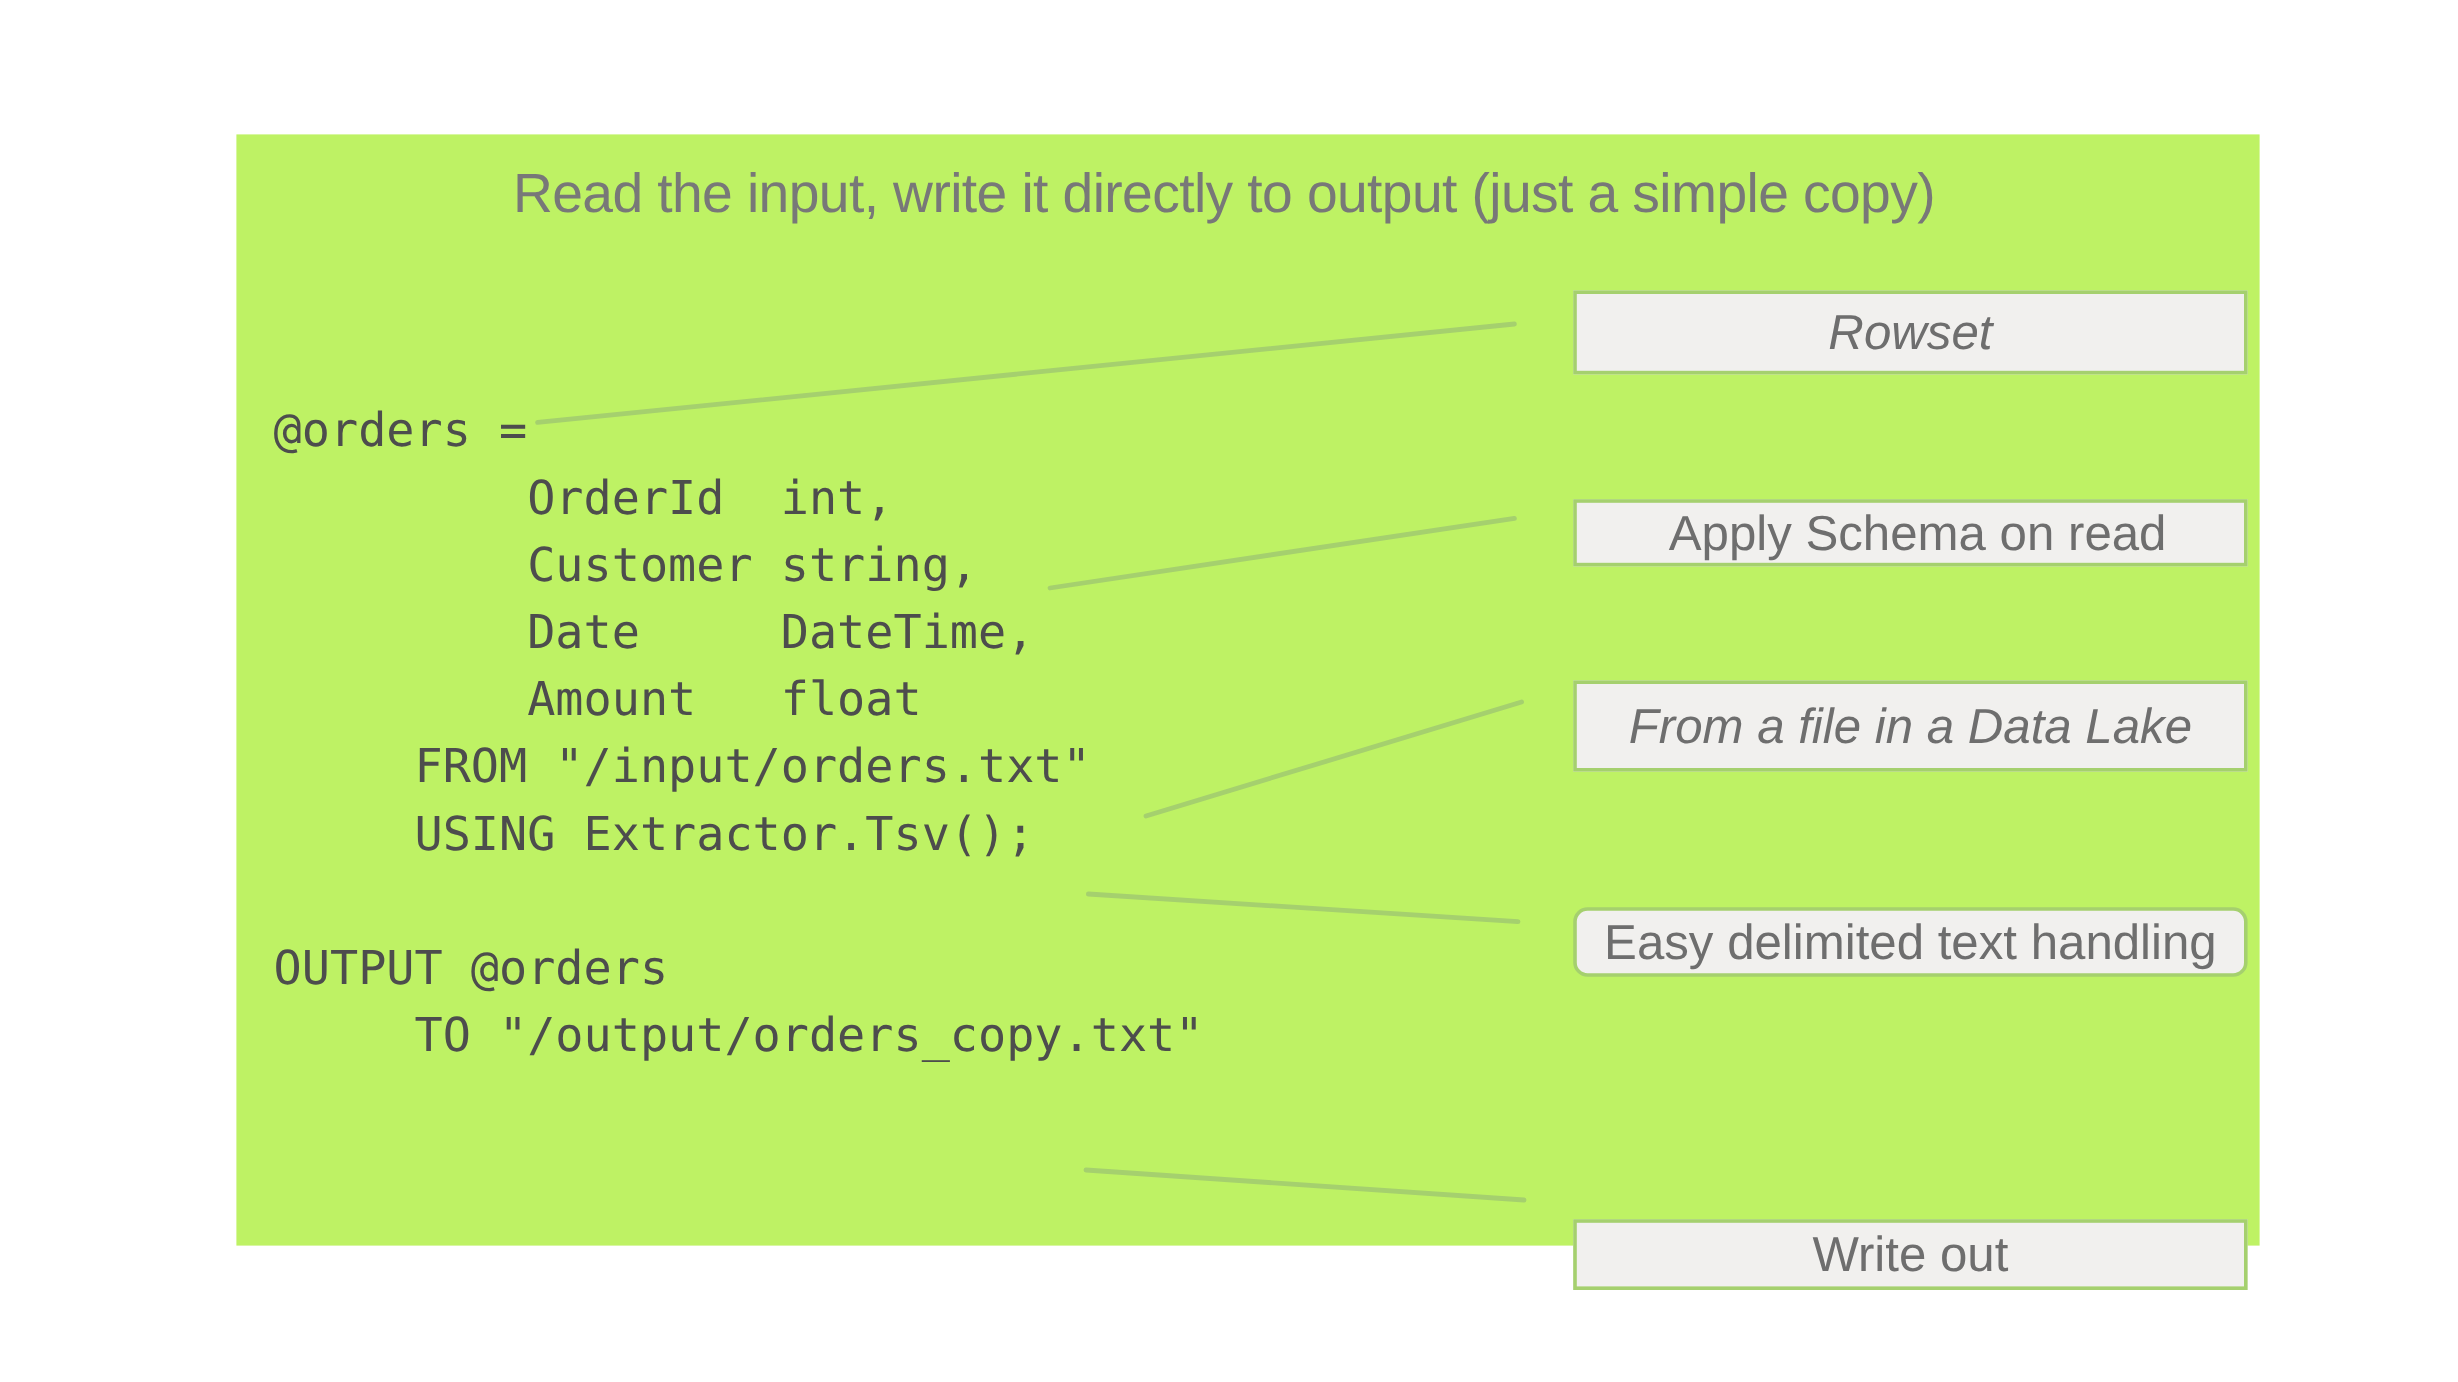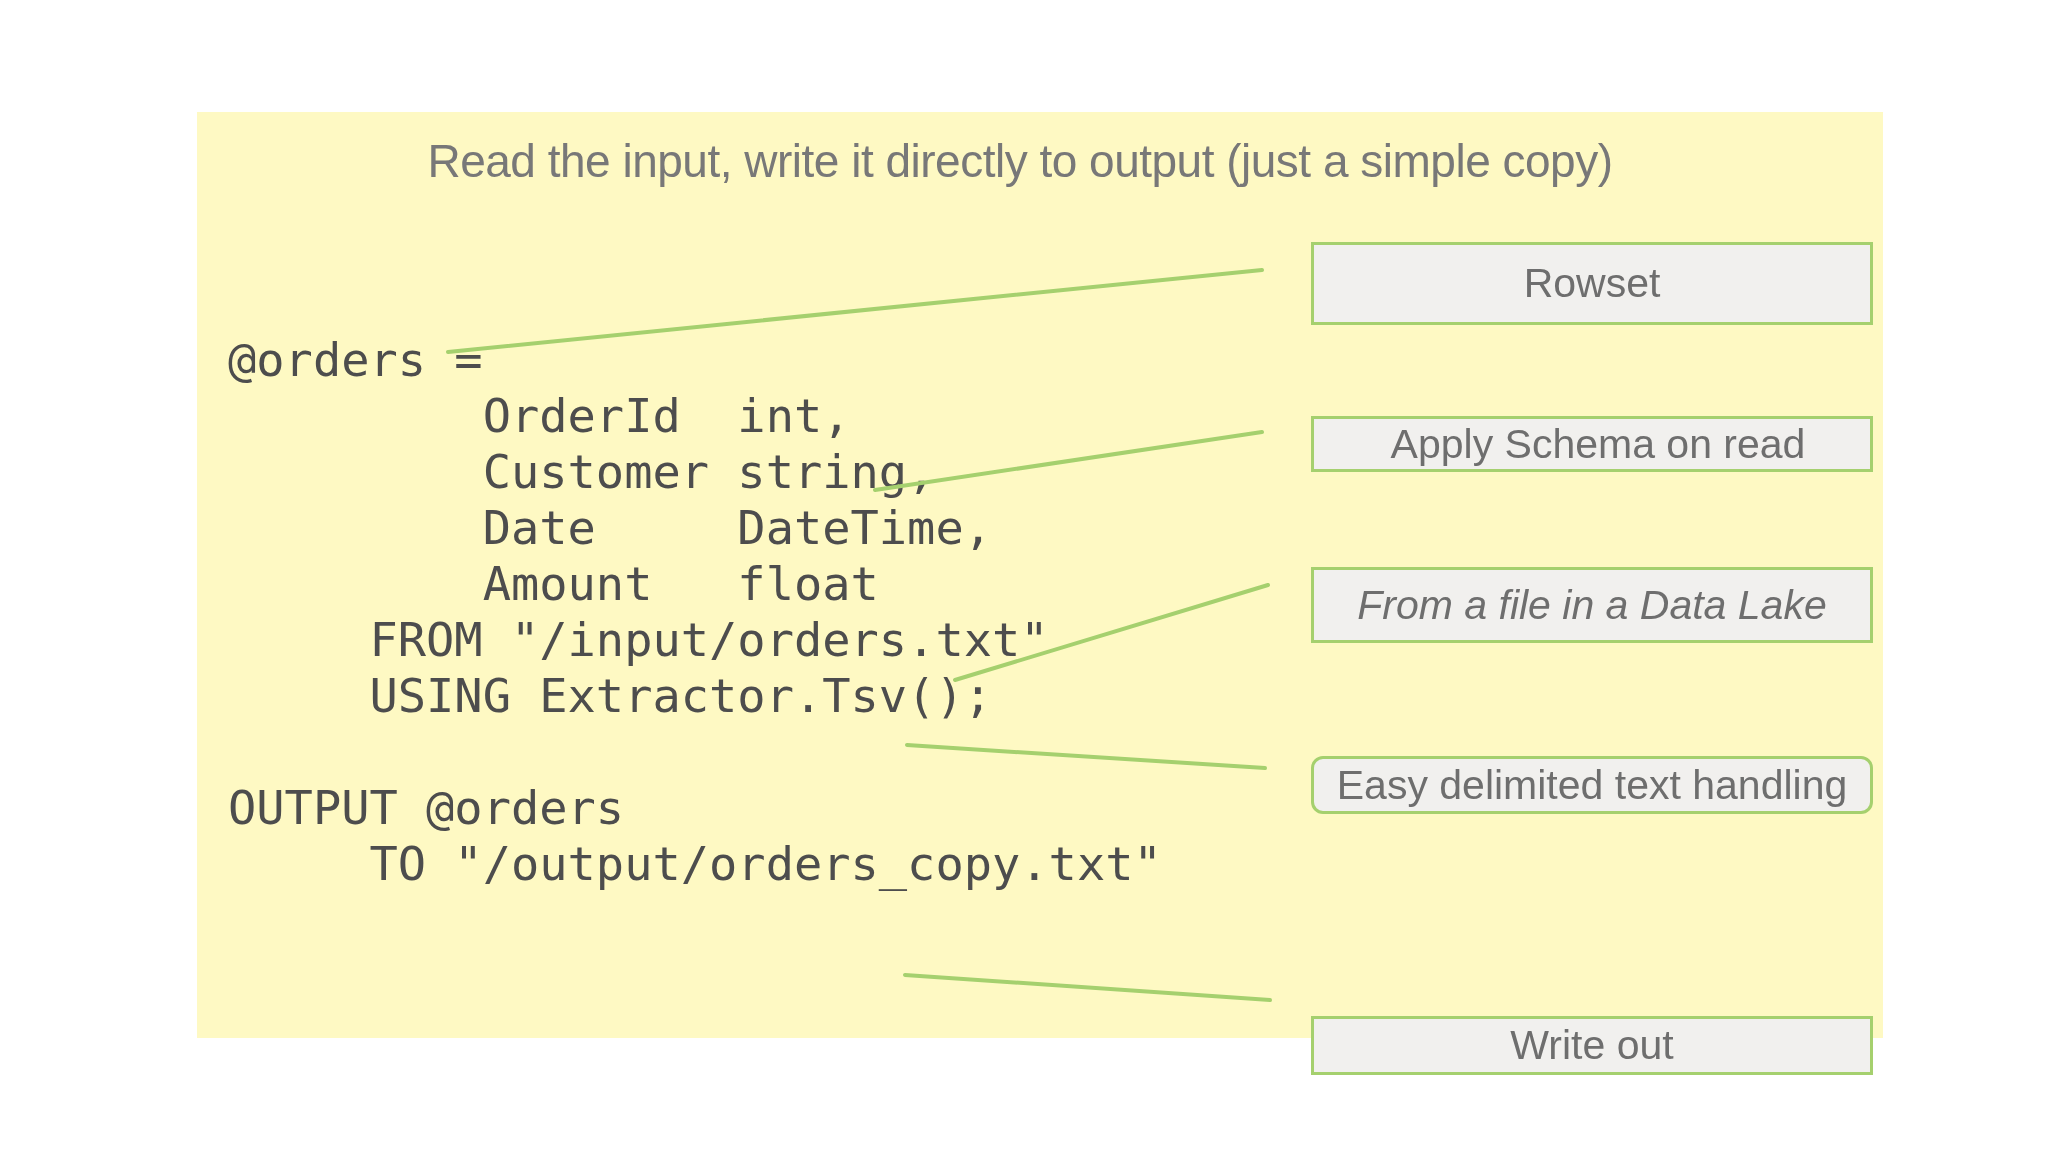--- a/index.html
+++ b/index.html
@@ -16,40 +16,40 @@
     width: 2048px;
     height: 1152px;
     background: #ffffff;
   }
   .panel {
     position: absolute;
     left: 197px;
     top: 112px;
     width: 1686px;
     height: 926px;
-    background: #fef9c3;
+    background: #bef264;
   }
   .title {
     position: absolute;
     left: 0;
     right: 40px;
     top: 22px;
     text-align: center;
     font-size: 46px;
     letter-spacing: -0.5px;
     color: #787878;
     white-space: nowrap;
   }
   .code-block {
     position: absolute;
     left: 31px;
     top: 220px;
     color: #4d4d4d;
     font-family: "DejaVu Sans Mono", monospace;
-    font-size: 47px;
+    font-size: 39px;
   }
   .code-line {
     height: 56px;
     line-height: 56px;
     white-space: pre;
   }
   .callout {
     position: absolute;
     left: 1114px;
     width: 562px;
@@ -57,21 +57,21 @@
     box-sizing: border-box;
     background: #f1f0ee;
     color: #6e6e6e;
     font-size: 41px;
     text-align: center;
     display: flex;
     align-items: center;
     justify-content: center;
     white-space: nowrap;
   }
-  .callout-1 { top: 130px; height: 83px; }
+  .callout-1 { top: 130px; height: 70px; font-style: italic; }
   .callout-2 { top: 304px; height: 56px; padding-left: 12px; }
   .callout-3 { top: 455px; height: 76px; font-style: italic; }
   .callout-4 { top: 644px; height: 58px; border-radius: 12px; }
   .callout-5 { top: 904px; height: 59px; }
   .connectors {
     position: absolute;
     left: 0;
     top: 0;
     width: 1686px;
     height: 926px;

